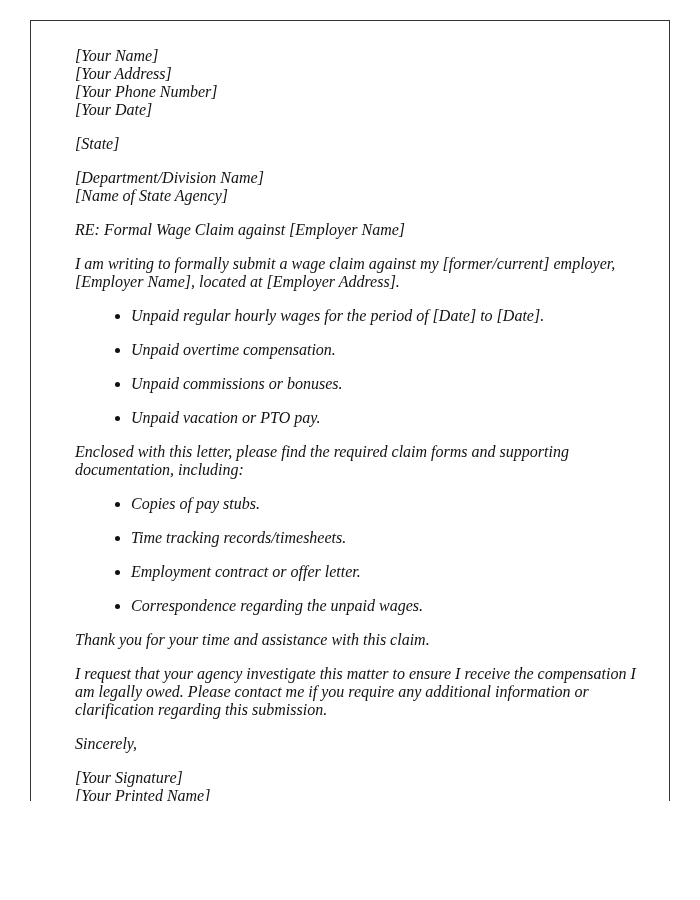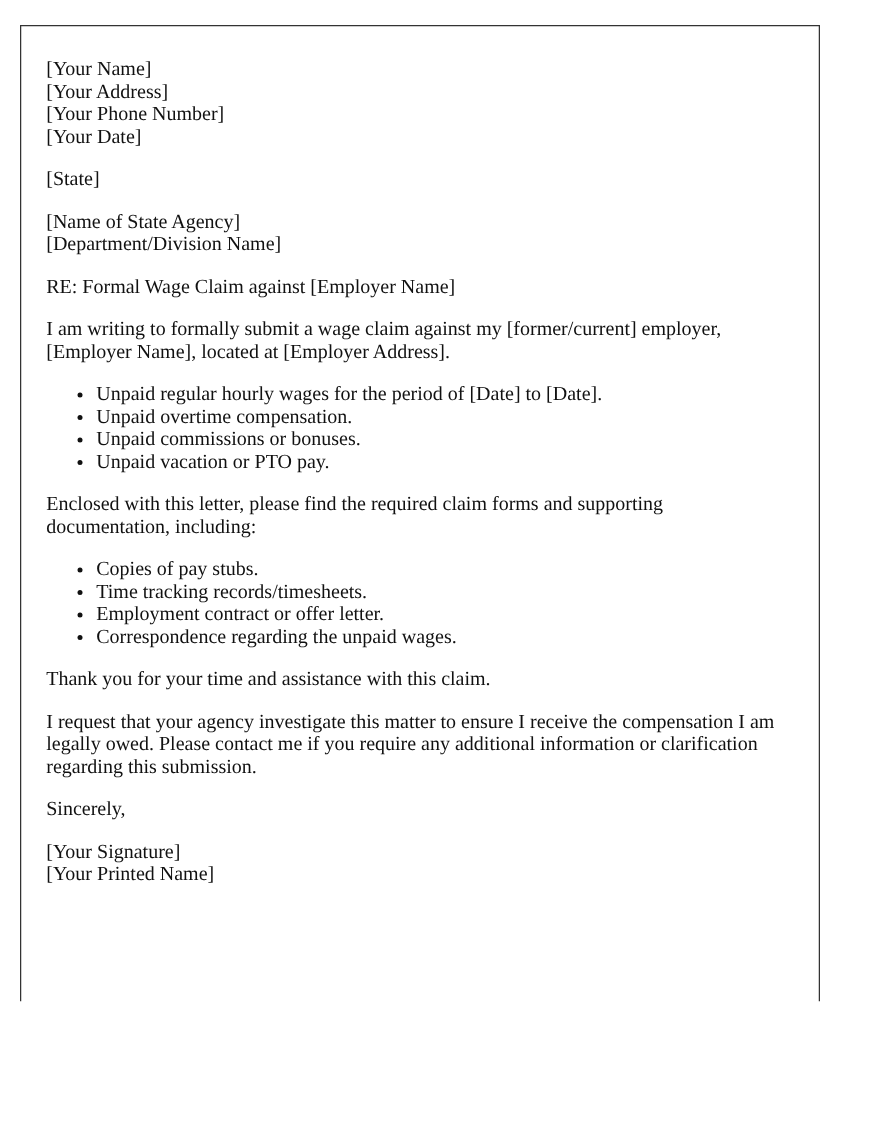--- a/index.html
+++ b/index.html
@@ -1,53 +1,54 @@
 <!DOCTYPE html>
 <html><head>
 <meta charset="utf-8">
 <style>
   html, body { margin: 0; padding: 0; background: #ffffff; }
   body { width: 700px; height: 900px; position: relative; overflow: hidden; }
   .page {
     position: absolute;
-    left: 16px; top: 20px;
+    left: 30px; top: 20px;
     width: 640px; height: 781px;
     border: 1px solid #333333;
     border-bottom: none;
     box-sizing: border-box;
-    padding: 26px 28px 0 20px;
+    padding: 26px 28px 0 44px;
     overflow: hidden;
     font-family: "Liberation Serif", "DejaVu Serif", serif;
     font-size: 16px;
     line-height: 18px;
     color: #111111;
+    font-style: italic;
   }
   .block { margin: 0 0 16px 0; }
   .line { display: block; }
   p { margin: 0 0 16px 0; }
   ul { margin: 0 0 16px 0; padding-left: 40px; }
-  ul li { margin: 0; }
+  ul li { margin: 16px; }
 </style>
 </head>
 <body>
 
 <div class="page">
 
   <div class="block">
     <span class="line">[Your Name]</span>
     <span class="line">[Your Address]</span>
     <span class="line">[Your Phone Number]</span>
     <span class="line">[Your Date]</span>
   </div>
 
   <p>[State]</p>
 
   <div class="block">
+    <span class="line">[Department/Division Name]</span>
     <span class="line">[Name of State Agency]</span>
-    <span class="line">[Department/Division Name]</span>
   </div>
 
   <p>RE: Formal Wage Claim against [Employer Name]</p>
 
 
   <p>I am writing to formally submit a wage claim against my [former/current] employer, [Employer Name], located at [Employer Address].</p>
 
 
   <ul>
     <li>Unpaid regular hourly wages for the period of [Date] to [Date].</li>

